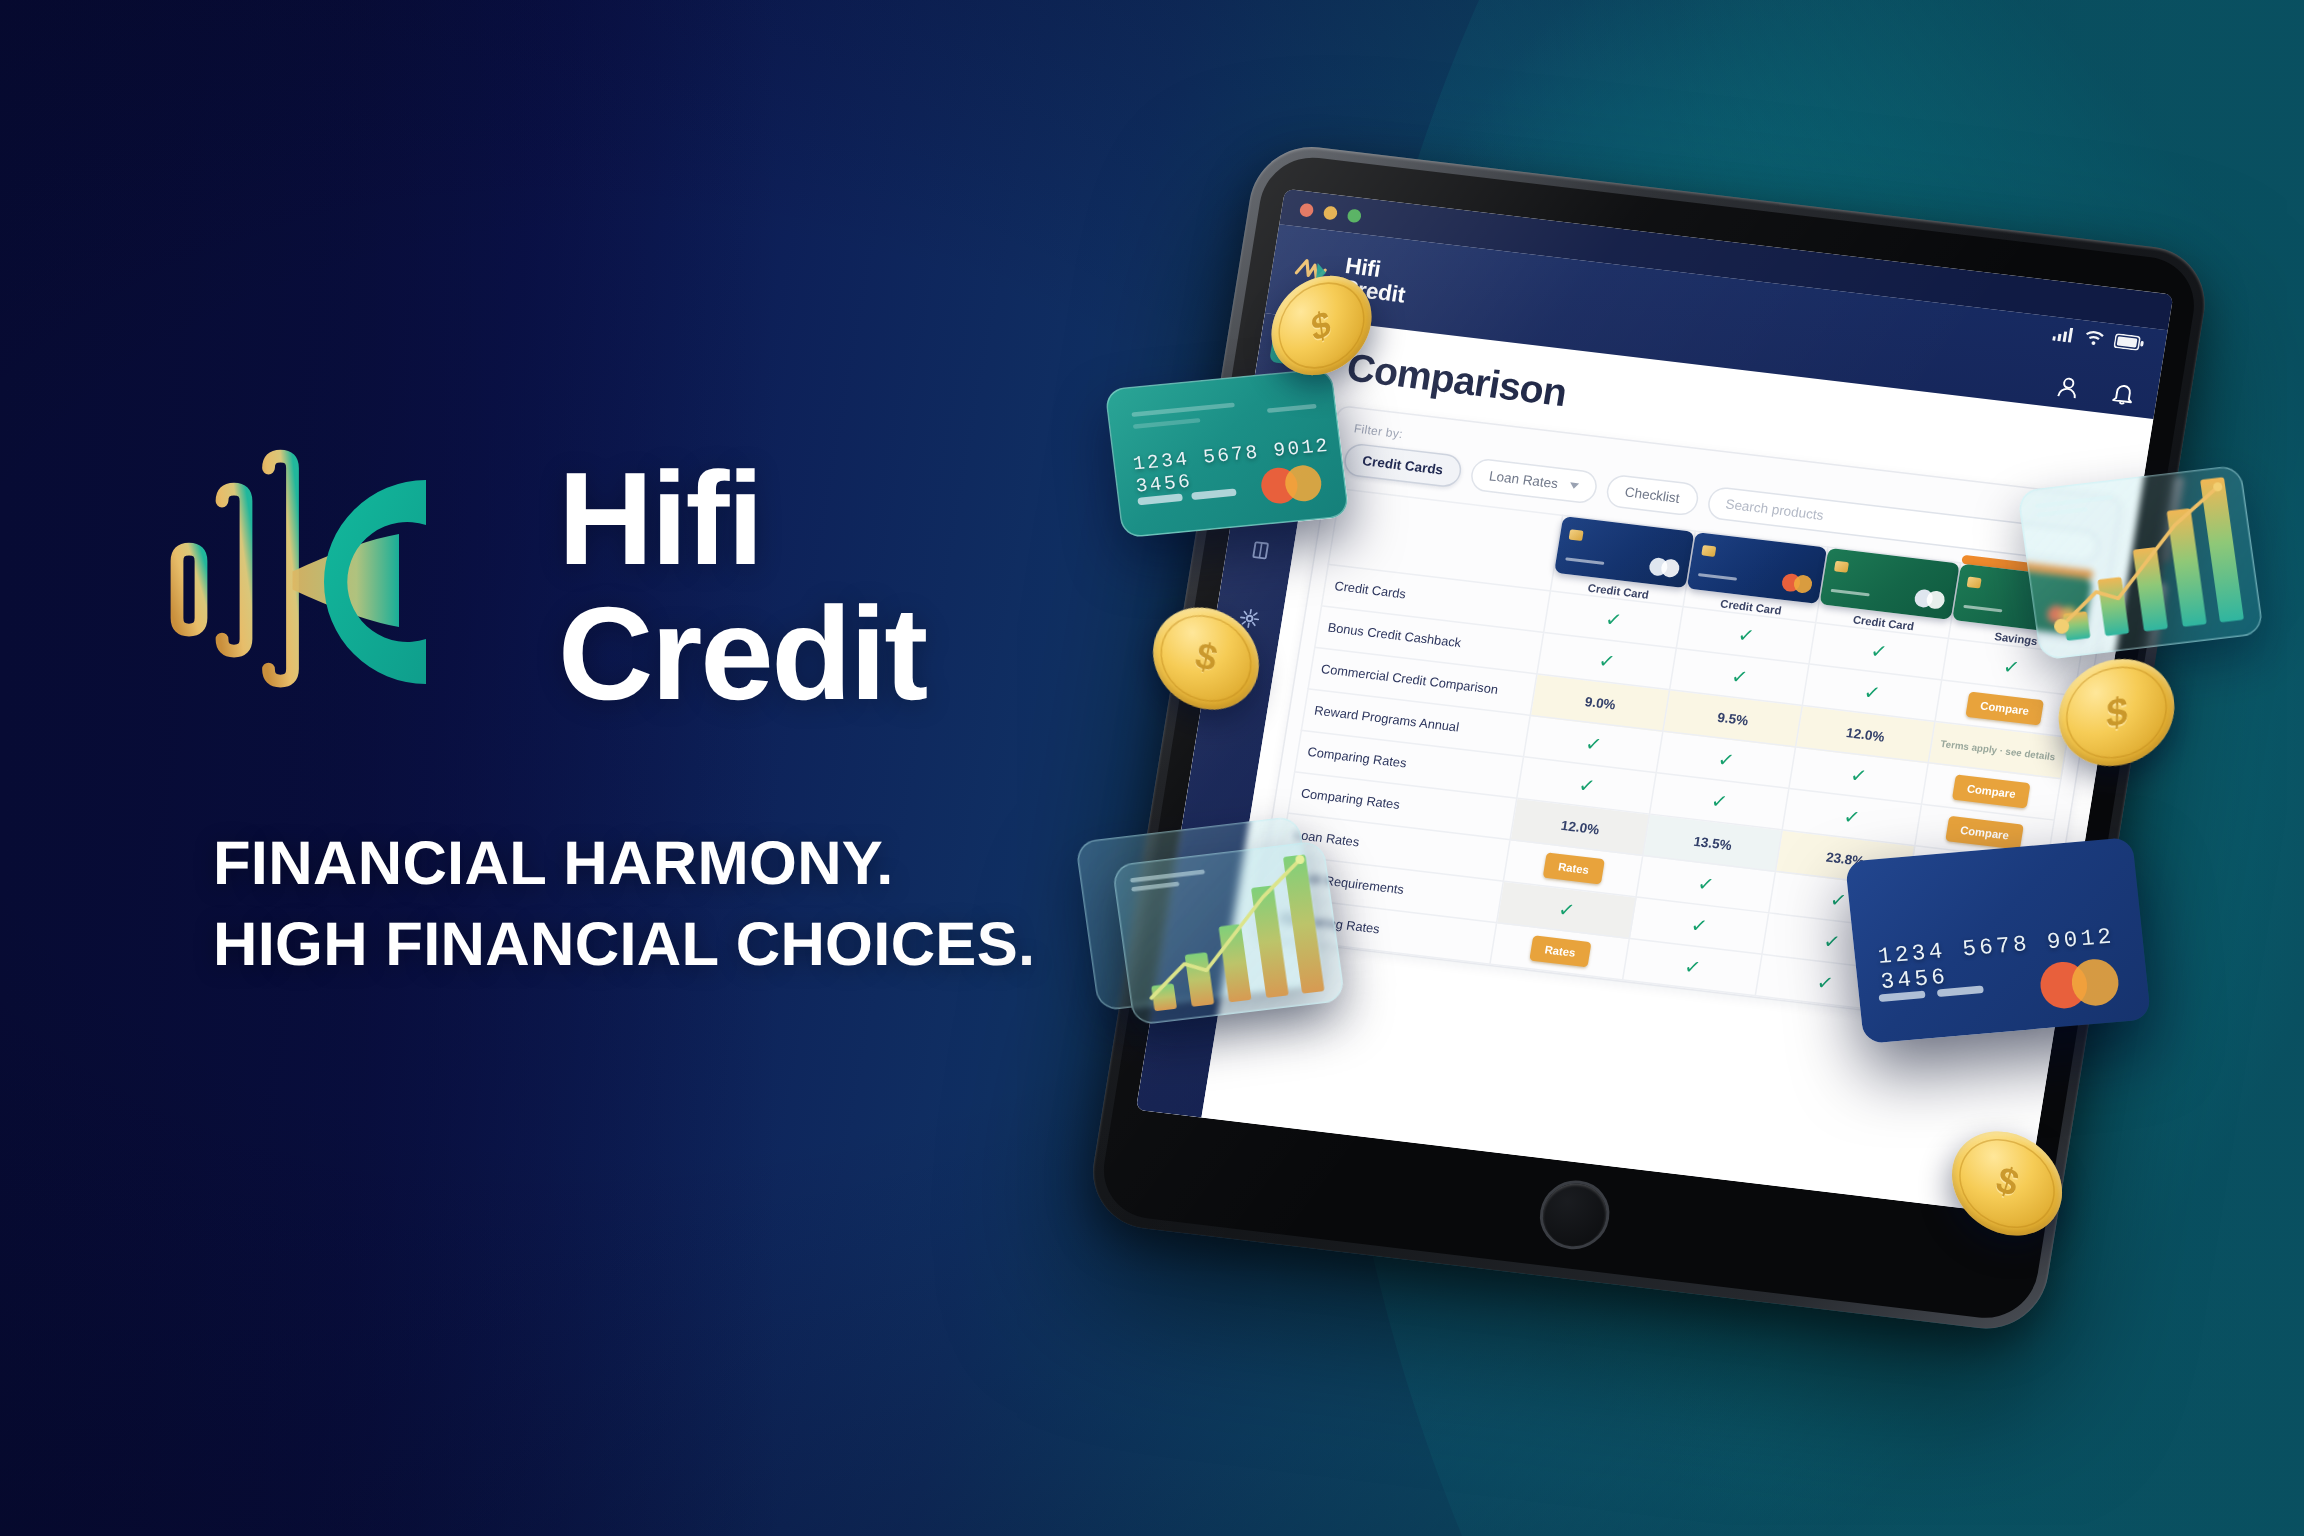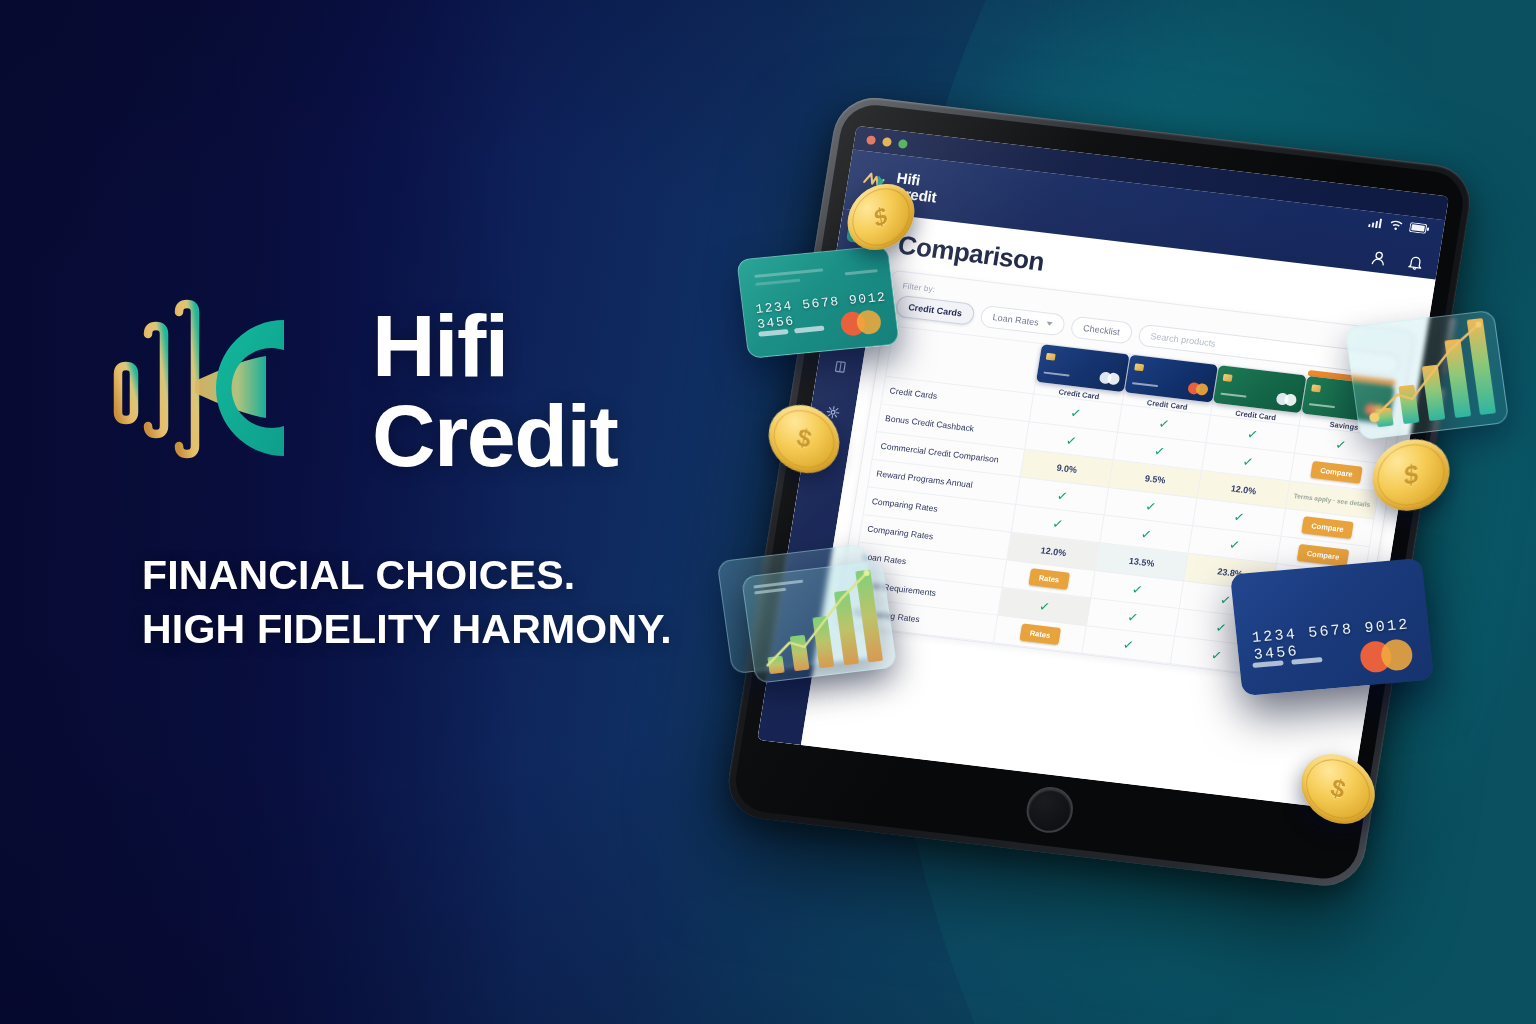--- a/index.html
+++ b/index.html
@@ -210,22 +210,22 @@
         </g>
         <path d="M99 95 Q118 86 140 78 Q158 72 170 70 L170 132 Q158 130 140 124 Q118 116 99 107 Z" fill="url(#gbridge)" opacity=".95"></path>
         <path d="M196 34 A68 68 0 1 0 196 170 L196 140 A40 40 0 1 1 196 64 Z" fill="url(#gc)" transform="translate(-8,0)"></path>
       </svg>
       <div class="brand-name">
         <div class="l1">Hifi</div>
         <div class="l2">Credit</div>
       </div>
     </div>
     <div class="tagline">
-      <div>FINANCIAL CHOICES.</div>
-      <div>HIGH FIDELITY HARMONY.</div>
+      <div>FINANCIAL HARMONY.</div>
+      <div>HIGH FINANCIAL CHOICES.</div>
     </div>
   </div>
 
   <div class="tablet-wrap">
     <div class="tablet">
       <div class="tablet-inner"></div>
       <div class="tablet-btn b1"></div>
       <div class="tablet-btn b2"></div>
 
       <div class="screen">

